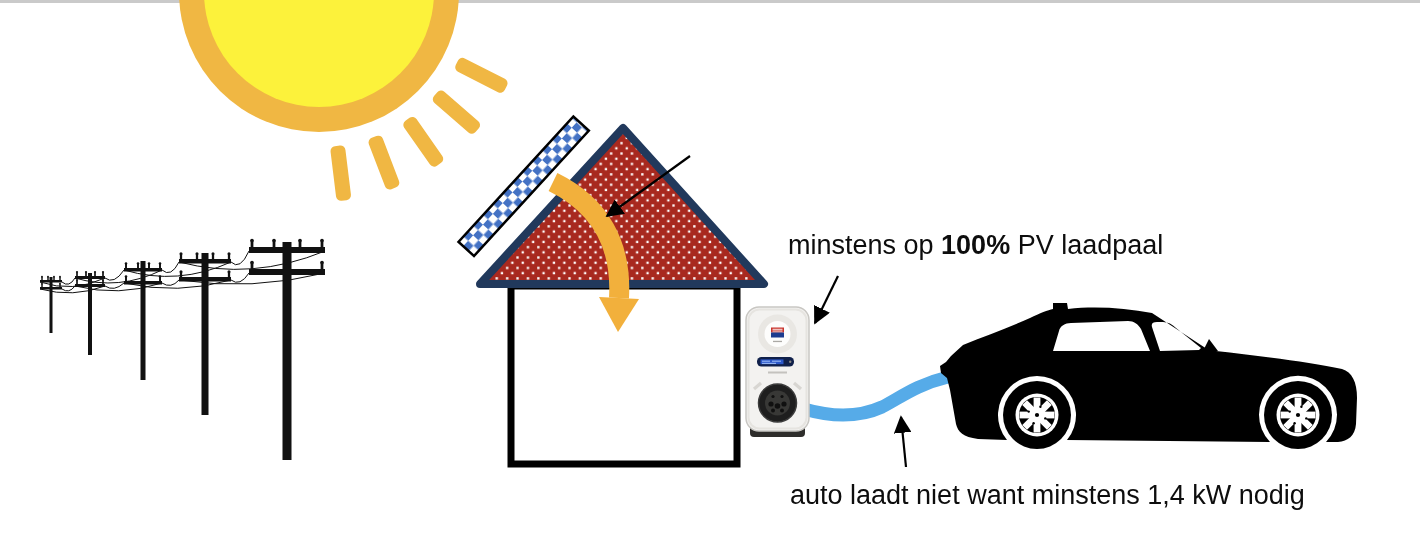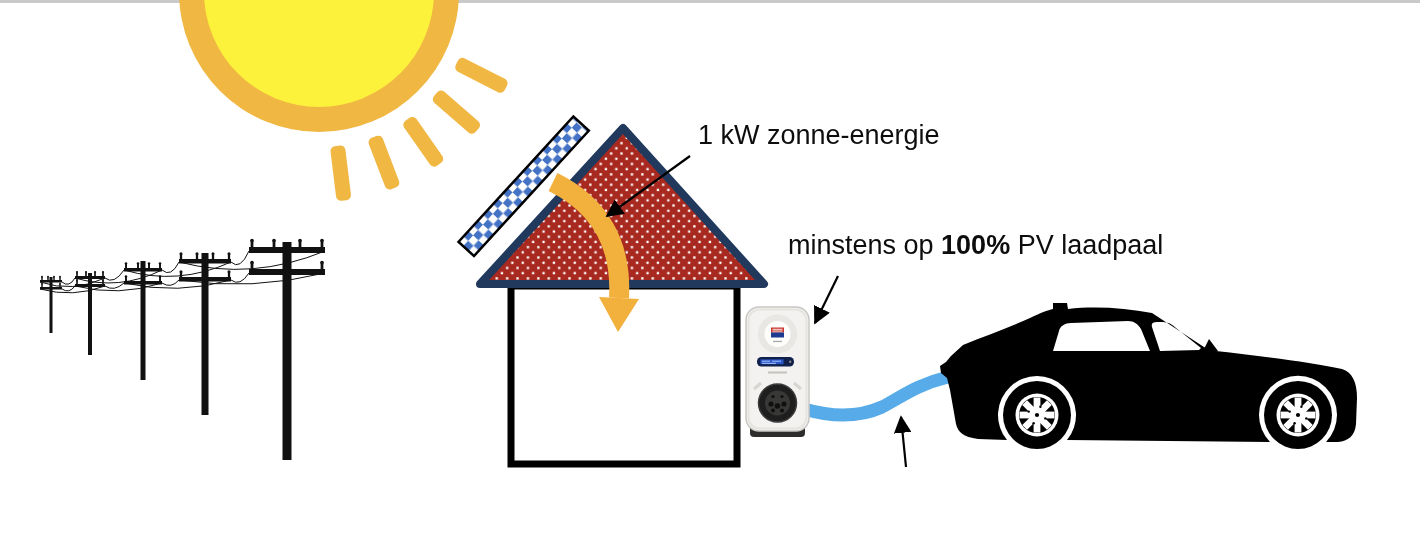--- a/index.html
+++ b/index.html
@@ -223,20 +223,20 @@
     <use href="#wheel" transform="translate(1298,415)"></use>
   </g>
 
   <g fill="none" stroke-width="2.2" stroke="#000000">
     <path d="M 690,156 L 607,216" marker-end="url(#ah)"></path>
     <path d="M 838,276 L 815,323" marker-end="url(#ah)"></path>
     <path d="M 906,467 L 901,417" marker-end="url(#ah)"></path>
   </g>
 </svg>
 
-<div class="label" style="left:698px;top:119px;">1 kW zonne-energie</div>
 
 <div class="label" style="left:788px;top:229px;">
   <span>minstens op </span><b>100%</b><span> PV laadpaal</span>
 </div>
 
+<div class="label" style="left:790px;top:479px;">auto laadt niet want minstens 1,4 kW nodig</div>
 
 </div>
 
 </body></html>

